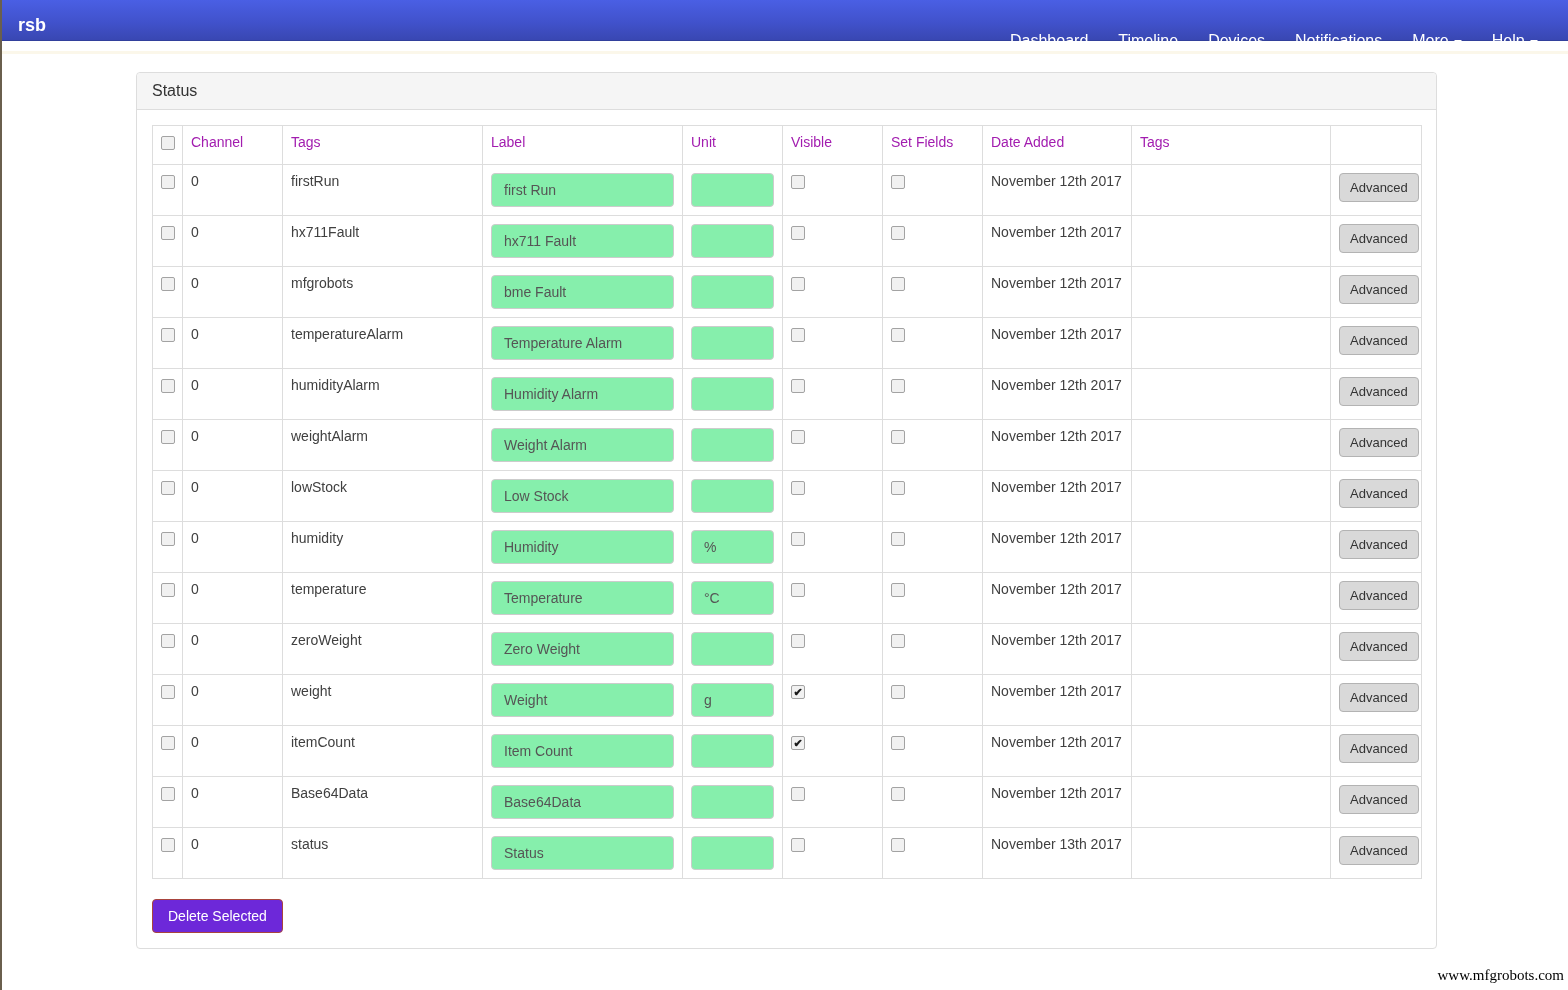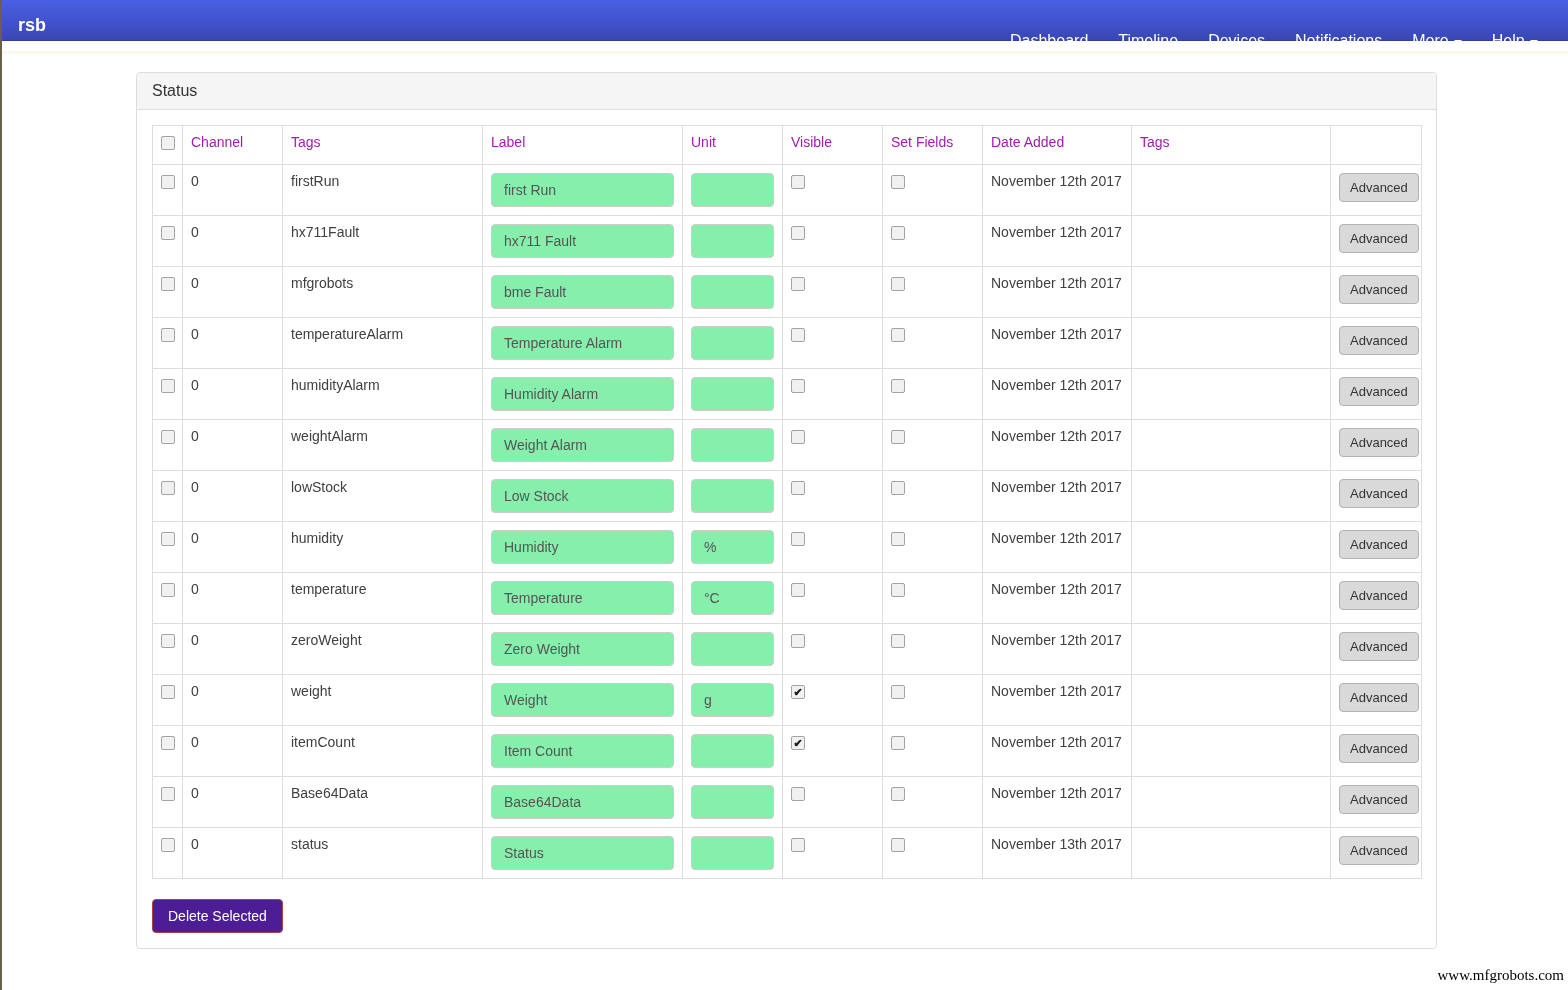--- a/index.html
+++ b/index.html
@@ -70,21 +70,21 @@
   }
   .cb.checked::after { content:"\2714"; font-weight:bold; }
 
   .btn-advanced {
     display:block; margin:0 auto; padding:6px 10px; font-size:13px; color:#333;
     background:#d9d9d9; border:1px solid #b3b3b3; border-radius:4px;
     font-family:"Liberation Sans", sans-serif; cursor:pointer;
   }
   .btn-danger {
     margin-top:20px; padding:8px 15px; font-size:14px; color:#fff;
-    background:#4c1d95; border:1px solid #a8443e; border-radius:4px;
+    background:#6d28d9; border:1px solid #a8443e; border-radius:4px;
     font-family:"Liberation Sans", sans-serif; cursor:pointer;
   }
 
   .watermark {
     position:absolute; right:4px; bottom:6px;
     font-family:"Liberation Serif", serif; font-size:15px; color:#000000;
   }
 </style>
 </head>
 <body>

